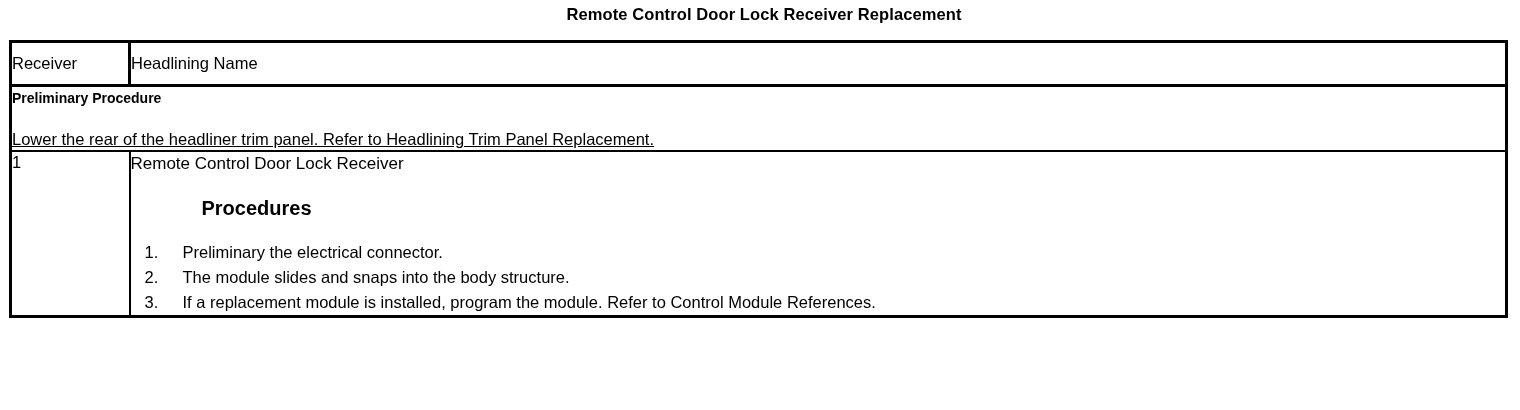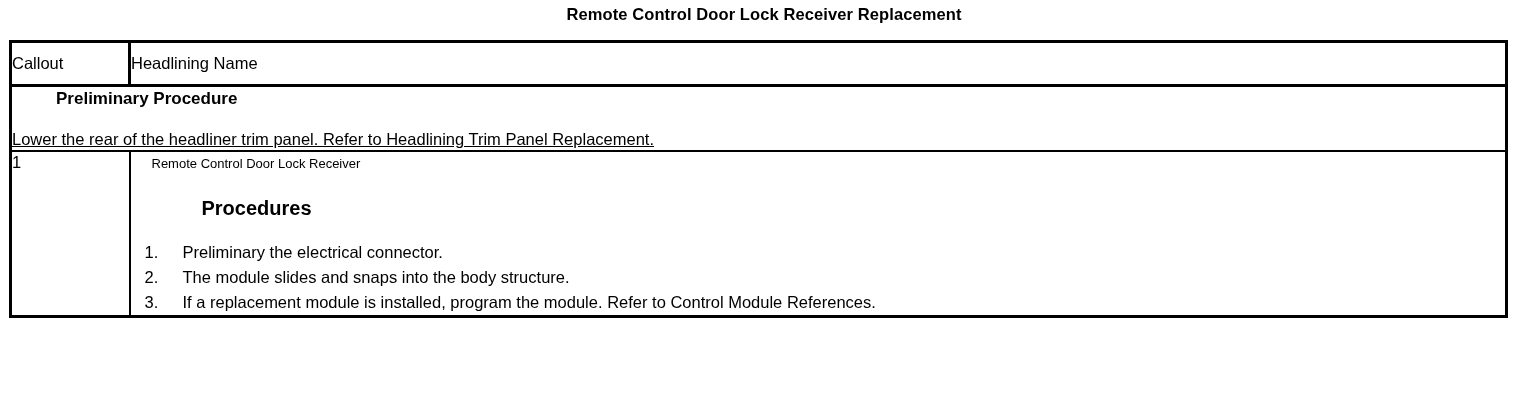--- a/index.html
+++ b/index.html
@@ -82,25 +82,24 @@
     vertical-align: middle;
     white-space: nowrap;
   }
 
   
   .prelim-cell {
     border-bottom: 2px solid #000;
     padding: 4px 0 7px 2px;
   }
   .prelim-title {
-    font-size: 17px;
+    font-size: 14px;
     font-weight: bold;
     line-height: 23px;
     white-space: nowrap;
-    padding-left: 44px;
   }
   .prelim-spacer {
     height: 18px;
   }
   .prelim-text {
     font-size: 16.5px;
     font-weight: normal;
     line-height: 22px;
     white-space: nowrap;
     text-decoration: underline;
@@ -112,24 +111,23 @@
     border-right: 2px solid #000;
     text-align: center;
     vertical-align: middle;
     font-size: 16.5px;
     line-height: 20px;
   }
   .component-cell {
     padding: 5px 0 6px 6px;
   }
   .comp-name {
-    font-size: 13px;
+    font-size: 17px;
     line-height: 23px;
     white-space: nowrap;
-    margin-left: 21px;
   }
   .comp-gap {
     height: 22px;
   }
   .sub-heading {
     font-size: 20px;
     font-weight: bold;
     line-height: 23px;
     margin-left: 71px;
     white-space: nowrap;
@@ -165,21 +163,21 @@
 <body>
 
 <div class="page">
 
   <div class="doc-title">Remote Control Door Lock Receiver Replacement</div>
 
   <div class="table-wrap">
     <table class="proc-table">
       <thead>
         <tr>
-          <th class="hdr-callout">Callout</th>
+          <th class="hdr-callout">Receiver</th>
           <th class="hdr-component">Headlining Name</th>
         </tr>
       </thead>
       <tbody>
 
         <tr>
           <td class="prelim-cell" colspan="2">
             <div class="prelim-title">Preliminary Procedure</div>
             <div class="prelim-spacer"></div>
             <div class="prelim-text">Lower the rear of the headliner trim panel. Refer to Headlining Trim Panel Replacement.</div>

